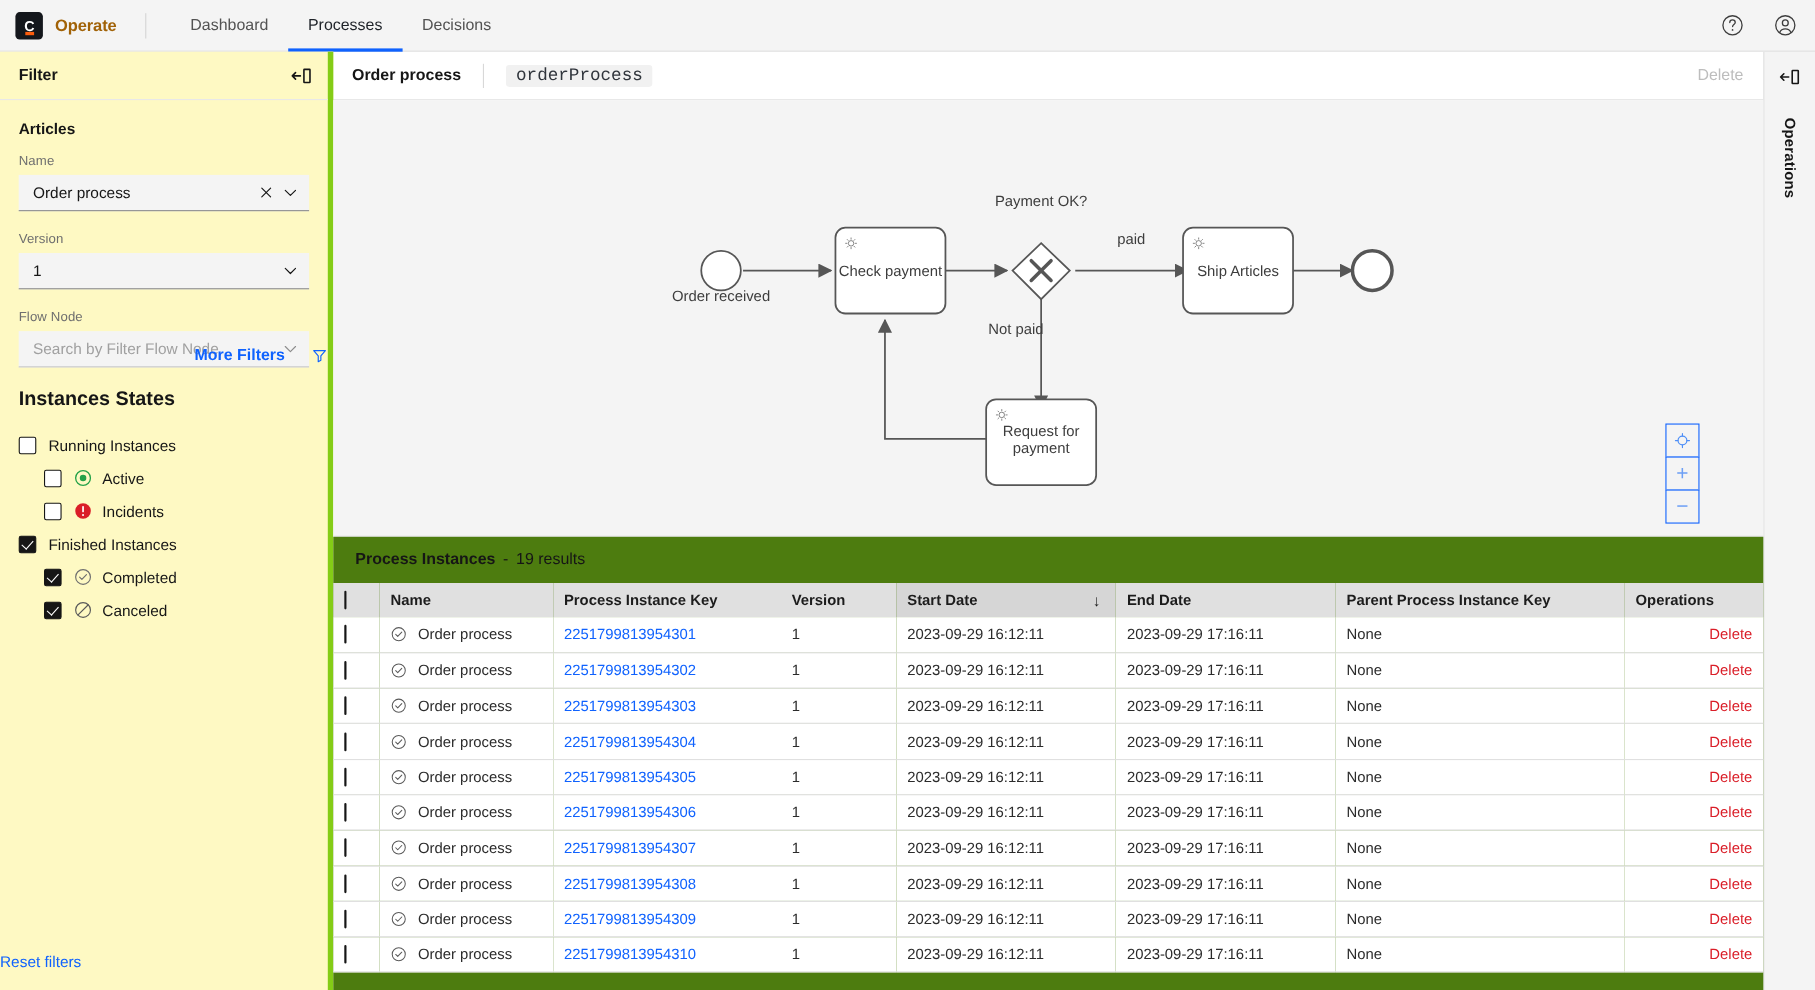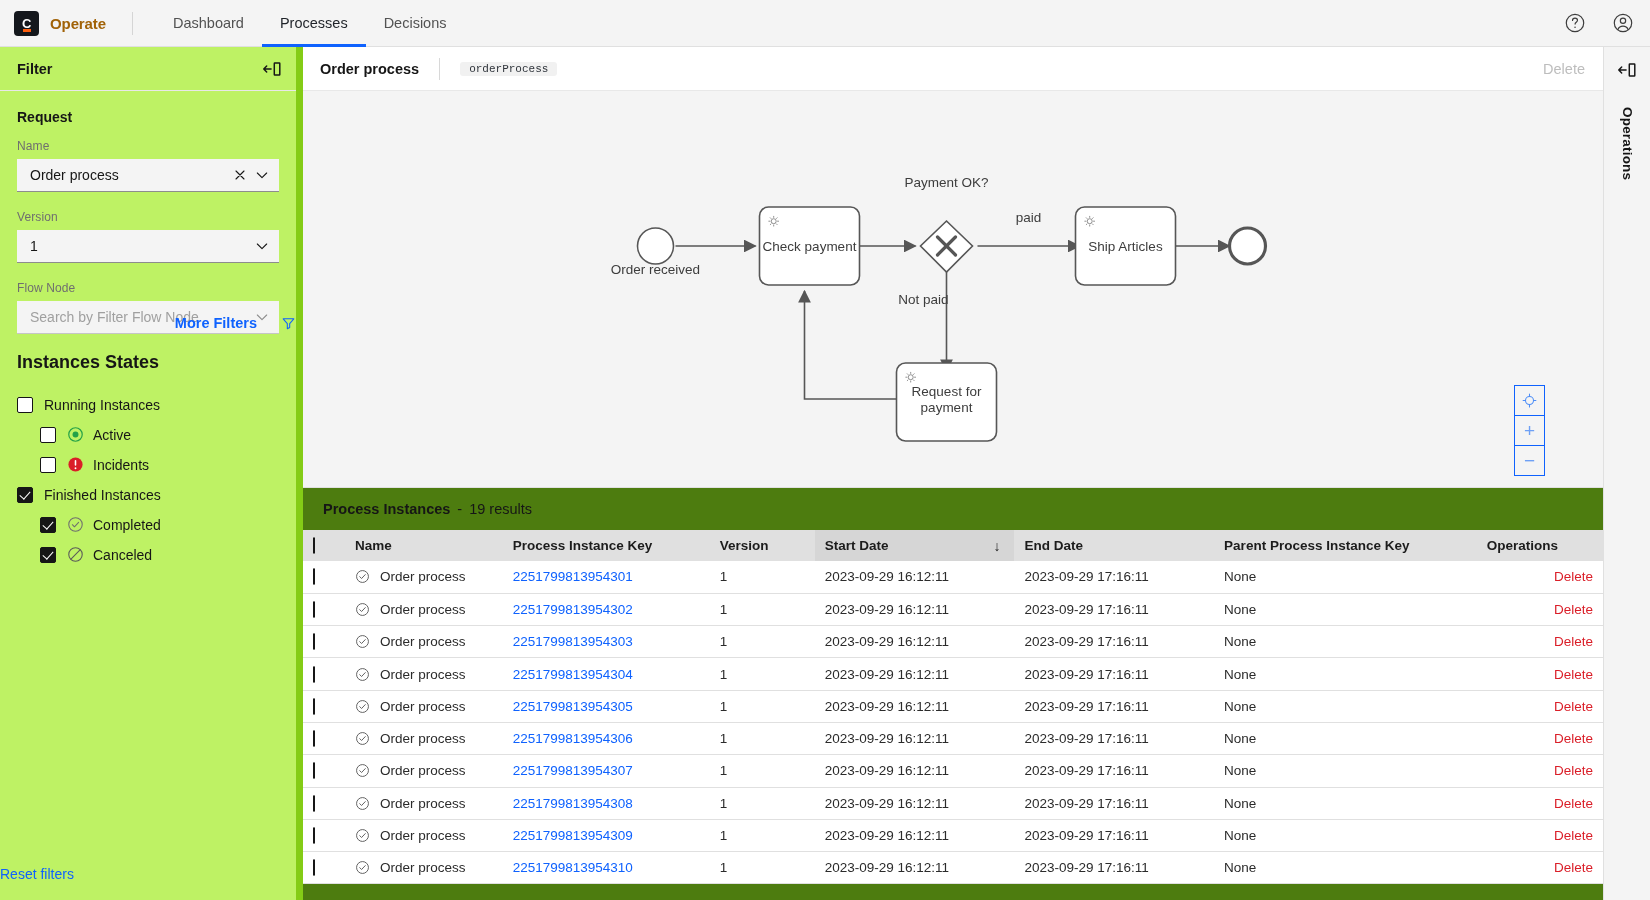--- a/index.html
+++ b/index.html
@@ -40,22 +40,22 @@
     content: ""; position: absolute; left: 0; right: 0; bottom: -1px; height: 3px; background: #0f62fe;
   }
   .top-right { margin-left: auto; display: flex; align-items: center; gap: 26px; }
   .ticon { width: 22px; height: 22px; color: #3d3d3d; cursor: pointer; }
 
   
   .body { flex: 1; display: flex; min-height: 0; }
 
   
   .filter-panel {
-    width: 303px; min-width: 303px; background: #bef264;
-    border-right: 7px solid #84cc16; display: flex; flex-direction: column;
+    width: 303px; min-width: 303px; background: #fef9c3;
+    border-right: 5px solid #84cc16; display: flex; flex-direction: column;
     position: relative;
   }
   .filter-head {
     height: 44px; min-height: 44px; display: flex; align-items: center;
     padding: 0 13px 0 17px; border-bottom: 1px solid #e8e8e8;
   }
   .filter-title { font-size: 14.5px; font-weight: 700; color: #161616; }
   .collapse-btn { margin-left: auto; width: 22px; height: 22px; cursor: pointer; color: #161616; }
   .filter-body { padding: 18px 17px 0 17px; flex: 1; position: relative; }
   .sect-title { font-size: 14px; font-weight: 700; color: #161616; margin-bottom: 14px; }
@@ -99,21 +99,21 @@
 
   
   .main { flex: 1; display: flex; flex-direction: column; min-width: 0; background: #fff; }
   .proc-head {
     height: 44px; min-height: 44px; display: flex; align-items: center;
     padding: 0 18px 0 17px; border-bottom: 1px solid #e8e8e8; background: #fff;
   }
   .proc-name { font-size: 14.5px; font-weight: 700; color: #161616; }
   .proc-div { width: 1px; height: 22px; background: #d8d8d8; margin: 0 20px; }
   .proc-chip {
-    font-family: "Liberation Mono", monospace; font-size: 11px; color: #30353c;
+    font-family: "Liberation Mono", monospace; font-size: 16px; color: #30353c;
     background: #f1f1f1; border-radius: 3px; padding: 1px 9px;
   }
   .del-btn { margin-left: auto; font-size: 14.5px; color: #bdbdbd; cursor: default; }
 
   
   .diagram {
     height: 397px; min-height: 397px; background: #f4f4f4;
     position: relative; border-bottom: 1px solid #e0e0e0; overflow: hidden;
   }
   .zoom-ctrls { position: absolute; right: 58px; top: 295px; display: flex; flex-direction: column; }
@@ -209,21 +209,21 @@
     <div class="filter-panel">
       <div class="filter-head">
         <span class="filter-title">Filter</span>
         <svg class="collapse-btn" viewBox="0 0 24 24" fill="none" stroke="currentColor" stroke-width="1.6">
           <path d="M11 12H3M3 12l3.2-3.2M3 12l3.2 3.2" stroke-linecap="round" stroke-linejoin="round"></path>
           <rect x="14.5" y="5.5" width="6" height="13" rx="0.5"></rect>
         </svg>
       </div>
 
       <div class="filter-body">
-        <div class="sect-title">Request</div>
+        <div class="sect-title">Articles</div>
 
         <div class="field-label">Name</div>
         <div class="field">
           <span class="field-val">Order process</span>
           <svg class="fld-icon" viewBox="0 0 24 24" fill="none" stroke="currentColor" stroke-width="1.6">
             <path d="M6 6l12 12M18 6L6 18" stroke-linecap="round"></path>
           </svg>
           <svg class="fld-icon" viewBox="0 0 24 24" fill="none" stroke="currentColor" stroke-width="1.6">
             <path d="M5 9l7 7 7-7" stroke-linecap="round" stroke-linejoin="round"></path>
           </svg>

